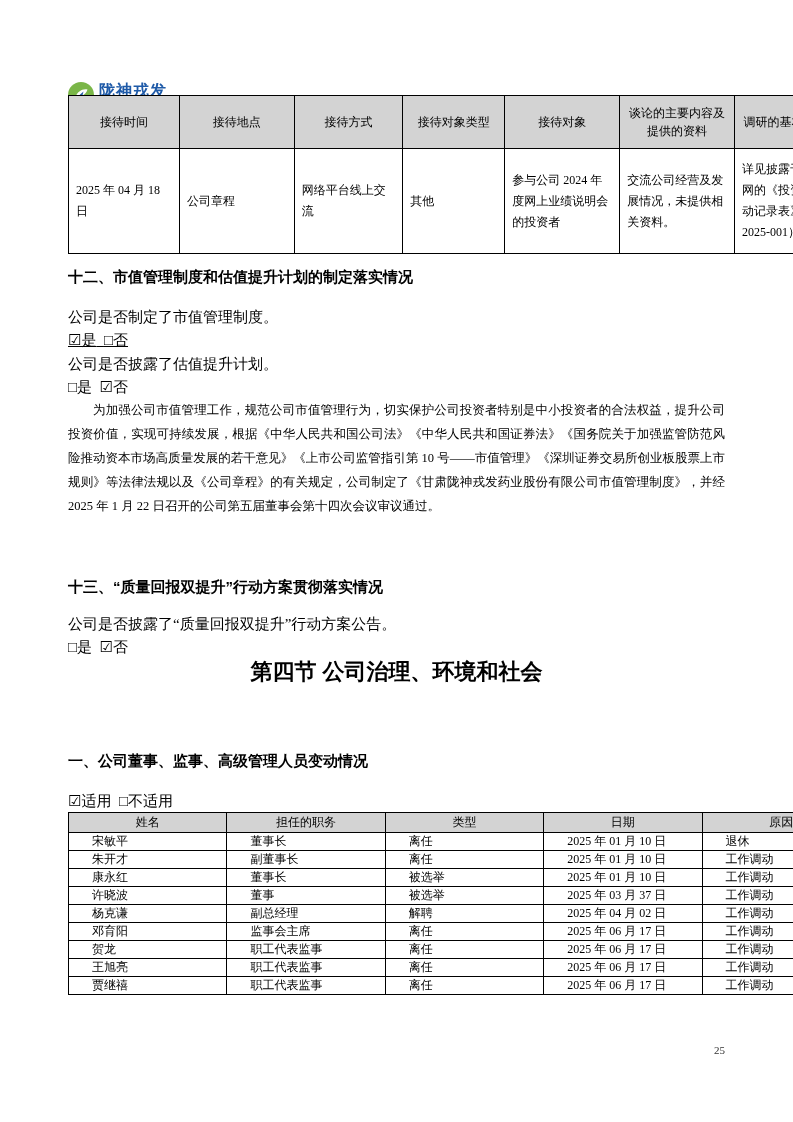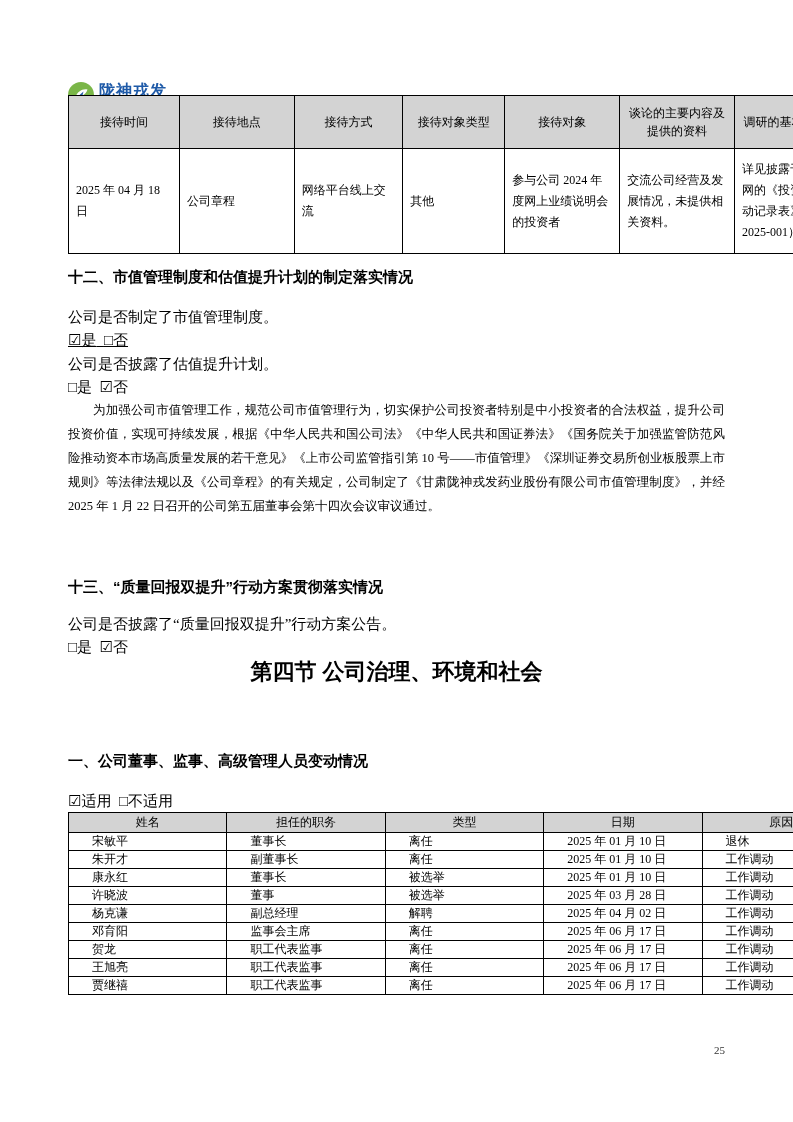--- a/index.html
+++ b/index.html
@@ -177,21 +177,21 @@
         <td>康永红</td>
         <td>董事长</td>
         <td>被选举</td>
         <td>2025 年 01 月 10 日</td>
         <td>工作调动</td>
       </tr>
       <tr>
         <td>许晓波</td>
         <td>董事</td>
         <td>被选举</td>
-        <td>2025 年 03 月 28 日</td>
+        <td>2025 年 03 月 37 日</td>
         <td>工作调动</td>
       </tr>
       <tr>
         <td>杨克谦</td>
         <td>副总经理</td>
         <td>解聘</td>
         <td>2025 年 04 月 02 日</td>
         <td>工作调动</td>
       </tr>
       <tr>

